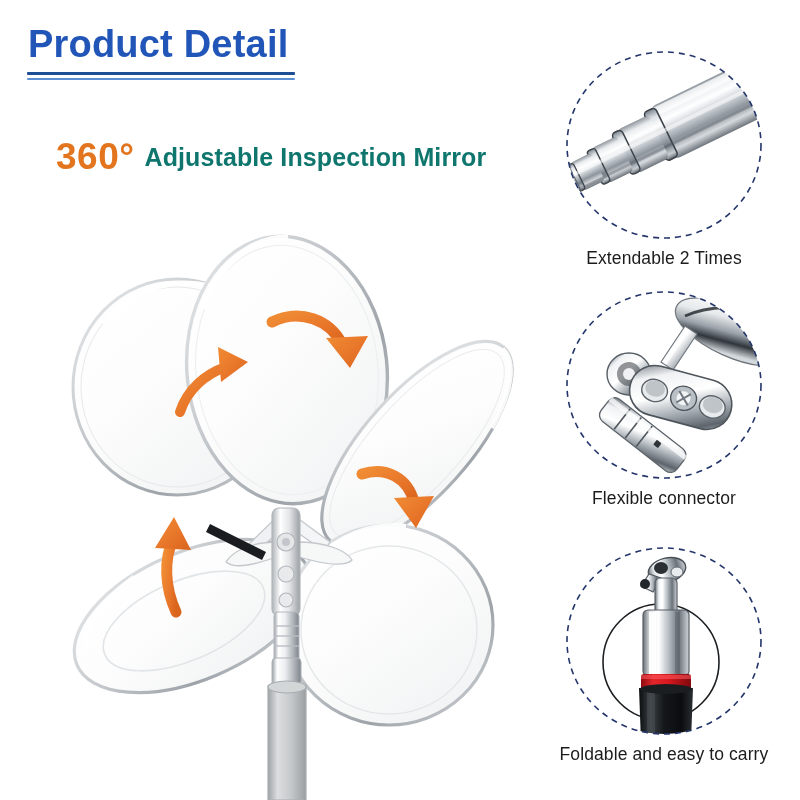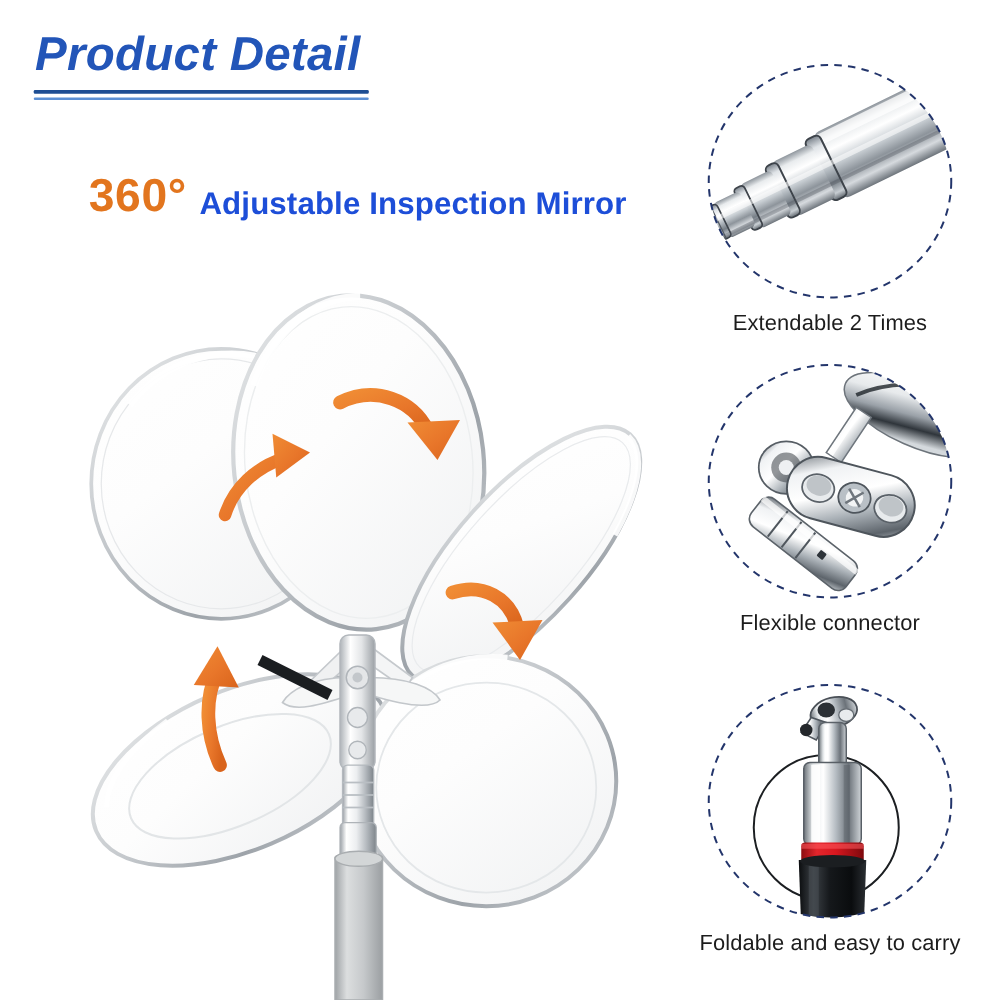--- a/index.html
+++ b/index.html
@@ -23,21 +23,20 @@
     height: 800px;
     background: #ffffff;
   }
 
   
   .header {
     position: absolute;
     left: 26px;
     top: 24px;
     width: 420px;
-    font-style: italic;
   }
   .page-title {
     font-size: 38px;
     font-weight: 700;
     letter-spacing: 0.2px;
     color: #2255b8;
     line-height: 1.1;
     margin: 0 0 6px 2px;
     white-space: nowrap;
   }
@@ -53,36 +52,36 @@
   .title-rule .rule-thin {
     height: 2px;
     background: #5b8fd4;
     margin-top: 3px;
     border-radius: 1px;
   }
 
   
   .subtitle {
     position: absolute;
-    left: 71px;
+    left: 56px;
     top: 136px;
     display: flex;
-    align-items: flex-end;
+    align-items: center;
     white-space: nowrap;
   }
   .subtitle-degrees {
     font-size: 37px;
     font-weight: 700;
     color: #e2751e;
     letter-spacing: 0.5px;
   }
   .subtitle-text {
     font-size: 25px;
     font-weight: 600;
-    color: #1d4ed8;
+    color: #0f766e;
     margin-left: 10px;
     letter-spacing: 0.1px;
   }
 
   
   .hero {
     position: absolute;
     left: 34px;
     top: 212px;
     width: 500px;

